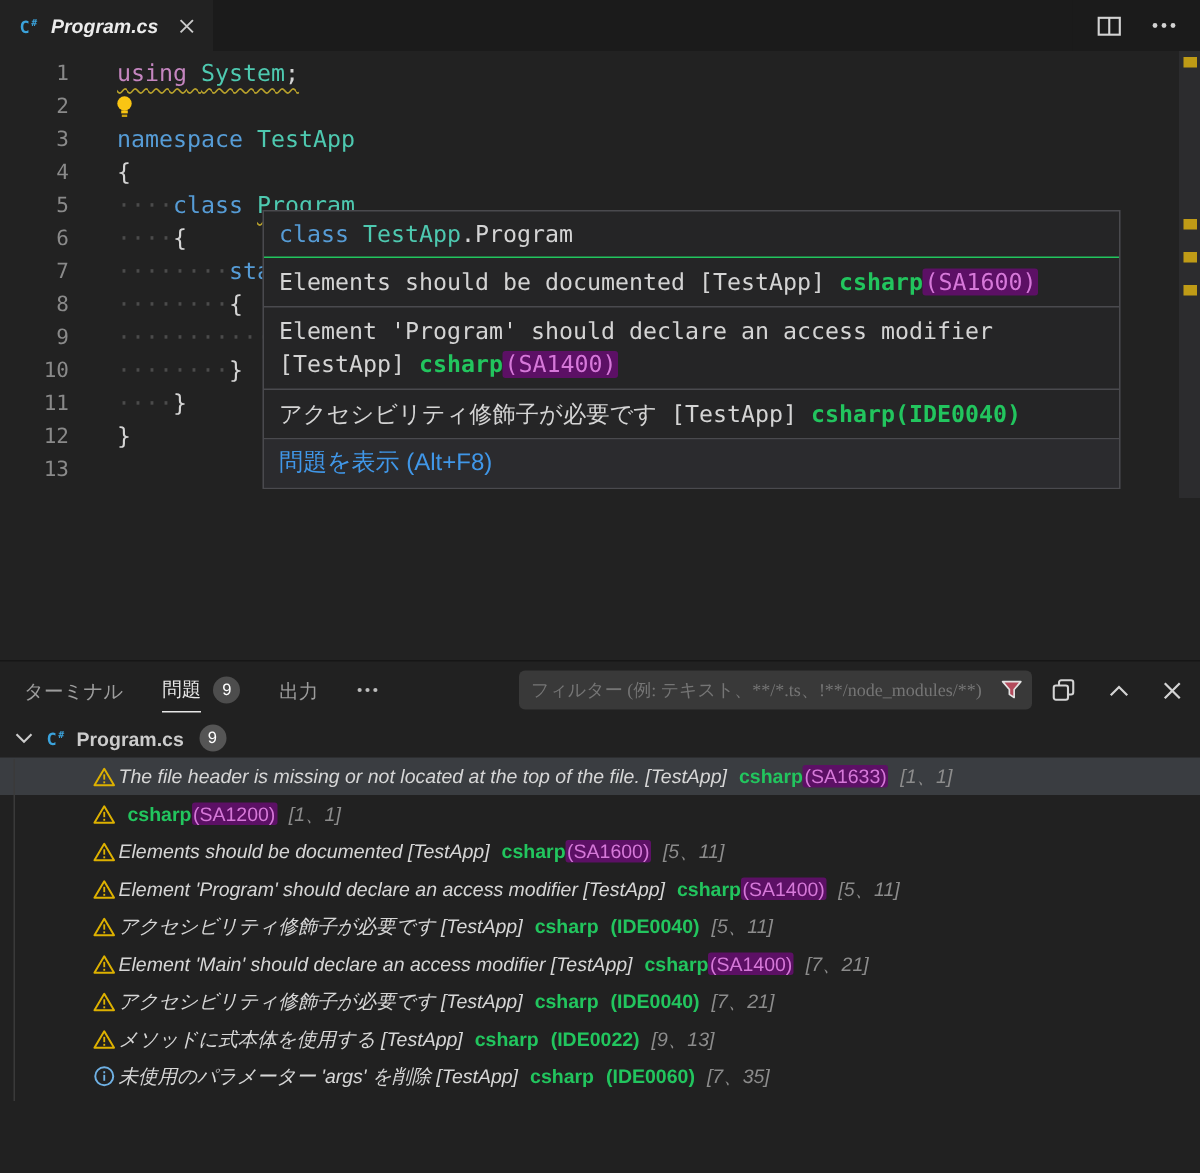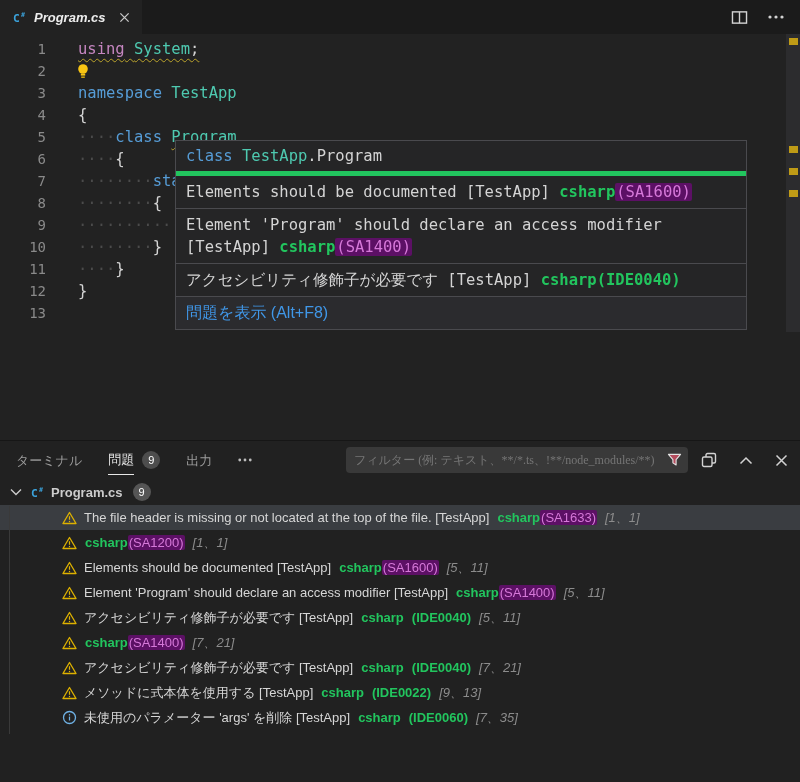--- a/index.html
+++ b/index.html
@@ -33,21 +33,21 @@
   .tk-ws   { color:#4b4b4b; }
   .sq { text-decoration:underline; text-decoration-style:wavy; text-decoration-color:#b9a22b;
         text-decoration-thickness:1px; text-underline-offset:4px; }
   .bulb { margin-left:30px; display:flex; align-items:center; }
   .ruler { position:absolute; top:0; right:0; width:14px; height:298px; background:#2c2c2e; }
   .ruler-mark { position:absolute; right:2px; width:9px; height:7px; background:#bf9b16; }
   
   .hover { position:absolute; left:175px; top:106px; width:572px; background:#252526;
     border:1px solid #4a4a4e; font-family:"DejaVu Sans Mono", monospace; font-size:15.5px;
     line-height:22px; z-index:5; }
-  .hover-sig { padding:4px 10px; border-bottom:5px solid #22c55e; }
+  .hover-sig { padding:4px 10px; border-bottom:1px solid #22c55e; }
   .hover-diag { padding:5px 10px; border-bottom:1px solid #4a4a4e; color:#d4d4d4; overflow-wrap:break-word; }
   .hover-status { padding:5px 10px; background:#2b2b2e; font-family:"Liberation Sans", sans-serif;
     font-size:16px; display:flex; gap:26px; align-items:center; }
   .hover-link { color:#4097e8; cursor:pointer; }
   .hover-status-text { color:#cccccc; }
   .src { color:#22c55e;font-weight:bold; }
   .chip-hl { background:#5c1065; color:#d678d9; border-radius:2px; padding:0 1px; }
   
   .panel { position:absolute; top:440px; left:0; right:0; bottom:0; background:#212121;
     border-top:1px solid #161616; }
@@ -68,21 +68,21 @@
   .panel-actions { position:absolute; right:12px; top:0; height:38px; display:flex; gap:22px; align-items:center; }
   .tree { position:absolute; top:38px; left:0; right:0; bottom:0; }
   .tree-guide { position:absolute; left:9px; top:27px; width:1px; height:228px; background:#3a3a3a; }
   .group-row { height:26px; display:flex; align-items:center; padding-left:10px; font-size:13px;
     color:#cccccc; cursor:pointer; }
   .group-row .gname { margin-left:6px; font-weight:bold; }
   .group-row .pbadge { margin-left:10px; background:#555; }
   .prow { height:25px; display:flex; align-items:center; padding-left:62px; font-size:13px;
     color:#d6d6d6; cursor:pointer; white-space:nowrap; }
   .prow.selected { background:#3a3d41; }
-  .prow .msg { margin-left:7px; }
+  .prow .msg { margin-left:2px;font-style:italic; }
   .prow .src { margin-left:8px; }
   .prow .pos { margin-left:8px; color:#8c8c8c;font-style:italic; }
 </style>
 </head>
 <body>
 
 <div id="app">
 
   <div class="tabbar">
     <div class="tab">
@@ -288,20 +288,21 @@
             <span class="pos">[5、11]</span>
           </div>
           <div class="prow">
             <span class="icon-btn">
               <svg width="15" height="14" viewBox="0 0 16 15">
                 <path d="M8 1.6 L15 13.4 H1 Z" fill="none" stroke="#ddb100" stroke-width="1.4" stroke-linejoin="round"></path>
                 <rect x="7.35" y="5.6" width="1.3" height="3.8" fill="#ddb100"></rect>
                 <rect x="7.35" y="10.6" width="1.3" height="1.4" fill="#ddb100"></rect>
               </svg>
             </span>
+            <span class="msg">Element 'Main' should declare an access modifier [TestApp]</span>
             <span class="src">csharp</span>
             <span class="chip-hl">(SA1400)</span>
             <span class="pos">[7、21]</span>
           </div>
           <div class="prow">
             <span class="icon-btn">
               <svg width="15" height="14" viewBox="0 0 16 15">
                 <path d="M8 1.6 L15 13.4 H1 Z" fill="none" stroke="#ddb100" stroke-width="1.4" stroke-linejoin="round"></path>
                 <rect x="7.35" y="5.6" width="1.3" height="3.8" fill="#ddb100"></rect>
                 <rect x="7.35" y="10.6" width="1.3" height="1.4" fill="#ddb100"></rect>

